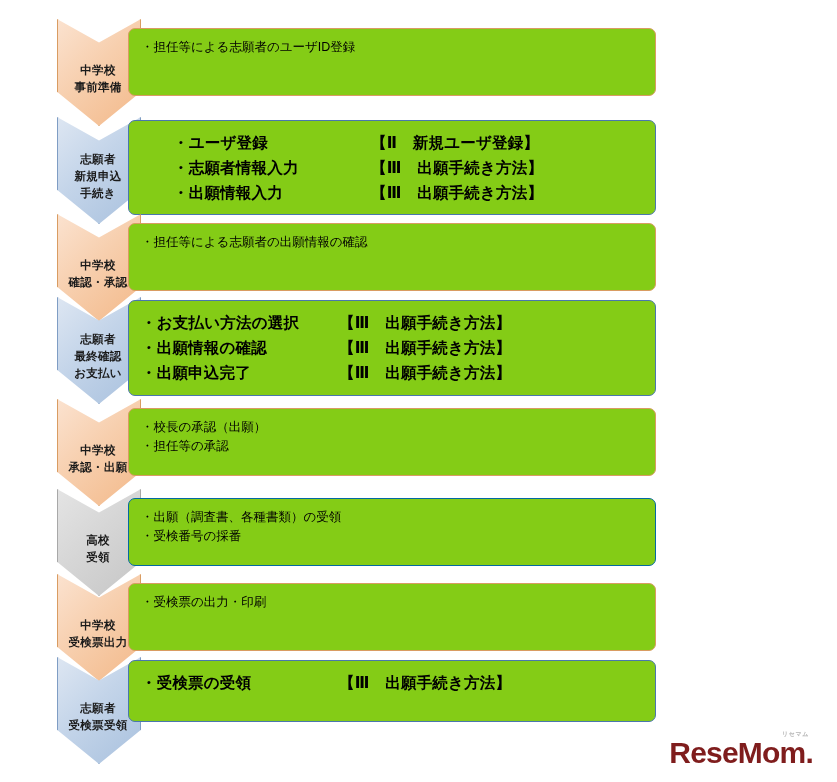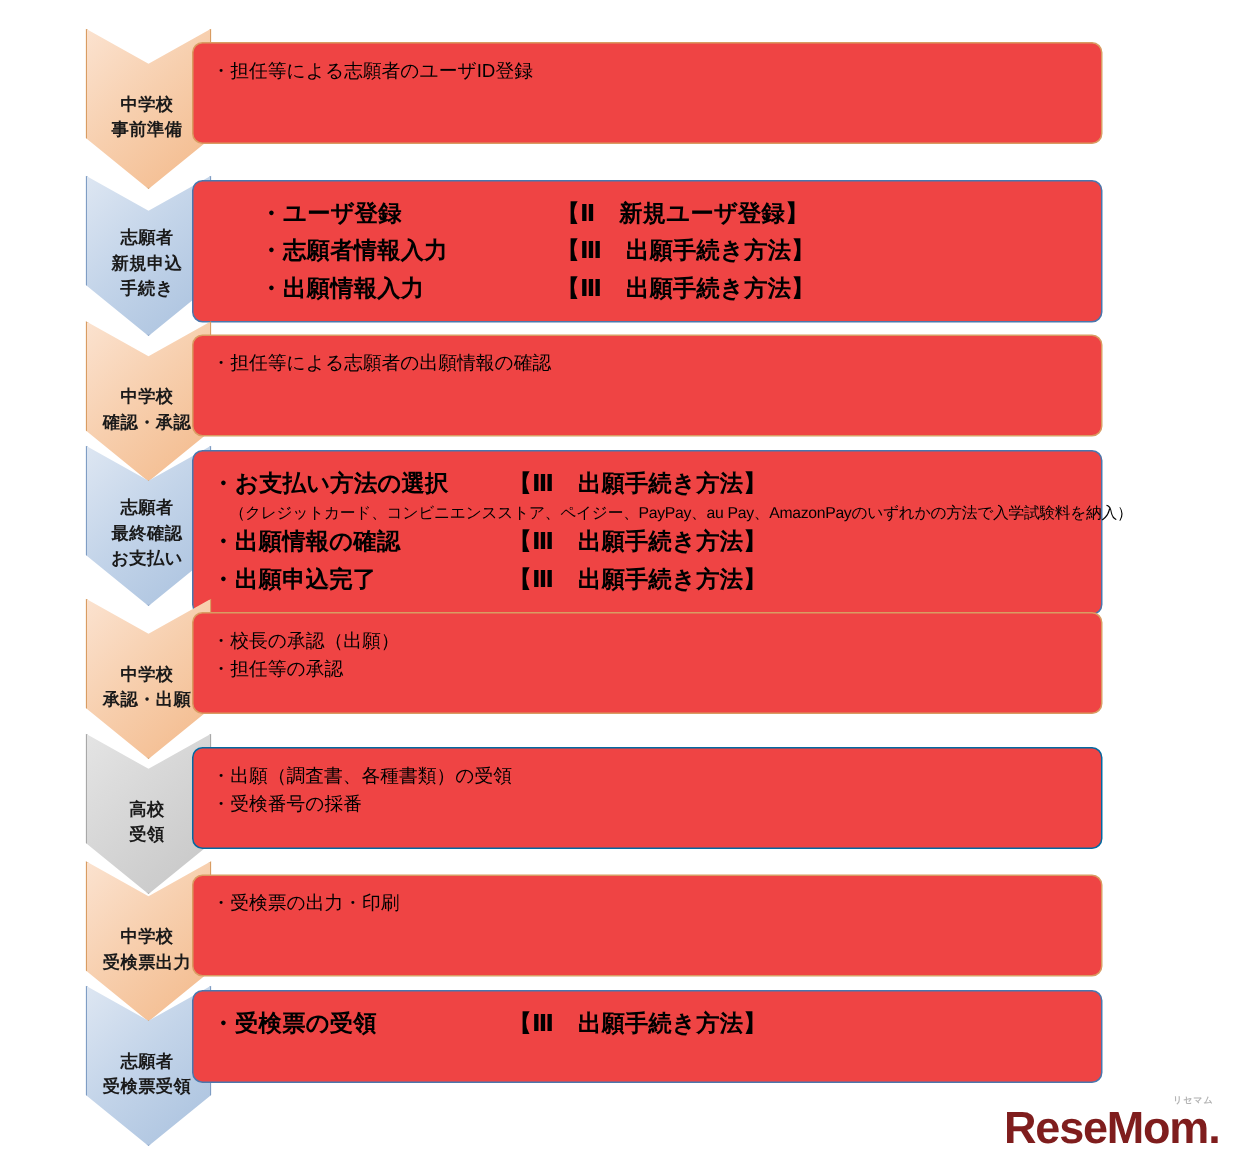--- a/index.html
+++ b/index.html
@@ -76,23 +76,23 @@
     text-align: center;
     pointer-events: none;
   }
   .stage-label .lbl-line { display: block; white-space: nowrap; }
 
   
   .content-box {
     position: absolute;
     left: 128px;
     top: 18px;
-    width: 607px;
+    width: 528px;
     box-sizing: border-box;
-    background: #ef4444;
+    background: #84cc16;
     border-radius: 7px;
     padding: 9px 0 9px 12px;
   }
   .box-orange { border: 1px solid #d99c62; }
   .box-blue   { border: 1px solid #4a77ad; }
   .box-gray   { border: 1px solid #0369a1; }
 
   .content-list {
     margin: 0;
     padding: 0;
@@ -236,21 +236,20 @@
             <span class="lbl-line">最終確認</span>
             <span class="lbl-line">お支払い</span>
           </div>
         </div>
         <div class="content-box box-blue size-large" style="top: 10px; min-height: 96px;">
           <ul class="content-list">
             <li class="content-line">
               <span class="line-text">・お支払い方法の選択</span>
               <span class="line-ref">【Ⅲ　出願手続き方法】</span>
             </li>
-            <li class="sub-note">（クレジットカード、コンビニエンスストア、ペイジー、PayPay、au Pay、AmazonPayのいずれかの方法で入学試験料を納入）</li>
             <li class="content-line">
               <span class="line-text">・出願情報の確認</span>
               <span class="line-ref">【Ⅲ　出願手続き方法】</span>
             </li>
             <li class="content-line">
               <span class="line-text">・出願申込完了</span>
               <span class="line-ref">【Ⅲ　出願手続き方法】</span>
             </li>
           </ul>
         </div>

